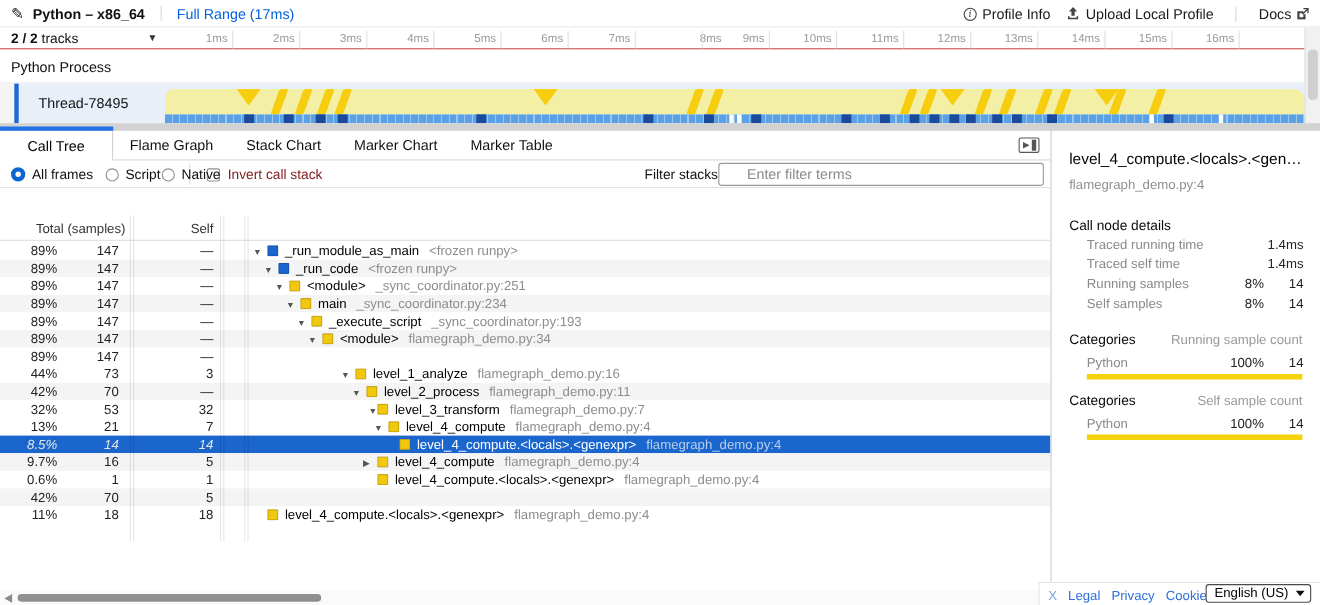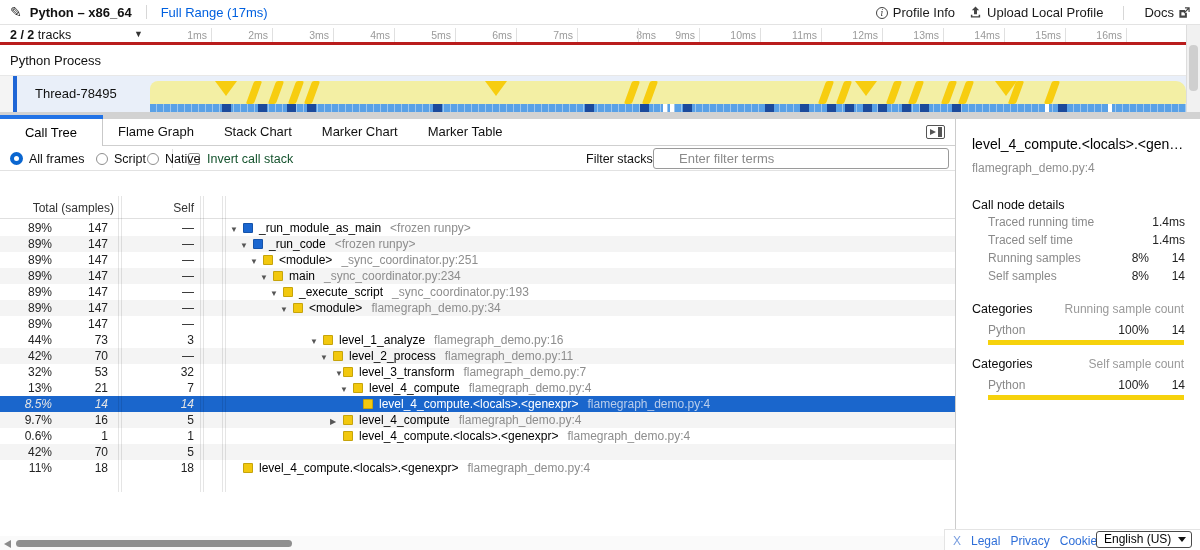--- a/index.html
+++ b/index.html
@@ -11,21 +11,21 @@
   .hdr-left{display:flex;align-items:center;padding-left:10px;gap:8px;}
   .pencil{font-size:14px;line-height:14px;color:#222;}
   .app-title{font-weight:bold;font-size:13px;color:#111;}
   .vdiv{width:1px;height:14px;background:#d7d7d7;margin:0 6px;}
   .link{color:#0060df;font-size:13px;text-decoration:none;cursor:pointer;}
   .hdr-right{position:absolute;right:10px;top:0;height:25px;display:flex;align-items:center;gap:14px;font-size:13px;color:#1a1a1a;}
   .hbtn{display:flex;align-items:center;gap:5px;cursor:pointer;}
   .info-ic{width:12px;height:12px;border:1px solid #444;border-radius:50%;font:italic 9px/11px "DejaVu Serif",serif;text-align:center;color:#444;}
 
   
-  .ruler{position:absolute;left:0;top:25px;width:1186px;height:20px;background:#fff;border-bottom:3px solid #b91c1c;text-decoration:underline;}
+  .ruler{position:absolute;left:0;top:25px;width:1186px;height:20px;background:#fff;border-bottom:1px solid #b91c1c;text-decoration:underline;}
   .tracks-lbl{position:absolute;left:10px;top:3px;font-size:12.5px;color:#111;}
   .tracks-lbl b{font-weight:bold;}
   .tracks-dd{position:absolute;left:134px;top:4px;font-size:9px;color:#333;cursor:pointer;}
   .tick{position:absolute;top:3px;bottom:0;width:1px;background:#e0e0e0;}
   .ticklbl{position:absolute;top:4px;width:44px;text-align:right;font-size:10.5px;color:#9a9a9a;}
 
   
   .procrow{position:absolute;left:0;top:45px;width:1186px;height:31px;background:#fff;border-bottom:1px solid #e8e8e8;}
   .procrow span{position:absolute;left:10px;top:8px;font-size:13px;color:#111;}
   .threadrow{position:absolute;left:0;top:76px;width:1186px;height:36px;background:#e9eff9;}
@@ -51,21 +51,21 @@
   .sidebar-toggle{position:absolute;right:10px;top:6px;width:19px;height:14px;border:1px solid #555;border-radius:2px;cursor:pointer;}
   .sidebar-toggle .bar{position:absolute;right:2px;top:1px;bottom:1px;width:4px;background:#555;}
   .sidebar-toggle .tri{position:absolute;left:3px;top:3px;width:0;height:0;border-left:6px solid #555;border-top:3.5px solid transparent;border-bottom:3.5px solid transparent;}
 
   
   .toolbar{position:absolute;left:0;top:146px;width:955px;height:25px;background:#fff;border-bottom:1px solid #e2e2e2;}
   .radio-item{position:absolute;top:0;height:25px;display:flex;align-items:center;gap:6px;font-size:12.5px;color:#111;cursor:pointer;}
   .radio{width:12px;height:12px;border-radius:50%;border:1px solid #8f8f8f;background:#fff;}
   .radio.on{border:4px solid #0a66d0;width:13px;height:13px;}
   .tdiv{position:absolute;left:172px;top:3px;width:1px;height:19px;background:#ddd;}
-  .chk-item{position:absolute;left:188px;top:0;height:25px;display:flex;align-items:center;gap:7px;font-size:12.5px;color:#14532d;cursor:pointer;}
+  .chk-item{position:absolute;left:188px;top:0;height:25px;display:flex;align-items:center;gap:7px;font-size:12.5px;color:#7f1d1d;cursor:pointer;}
   .chk{width:12px;height:12px;border:1px solid #8f8f8f;background:#fff;border-radius:2px;}
   .filter-lbl{position:absolute;left:586px;top:6px;font-size:12.5px;color:#111;}
   .filter-input{position:absolute;left:653px;top:2px;width:296px;height:21px;border:1px solid #9a9a9a;border-radius:3px;padding:0 6px 0 25px;font-size:13px;font-family:"Liberation Sans",sans-serif;color:#333;outline:none;}
   .filter-input::placeholder{color:#8a8a8a;}
   .mag{position:absolute;left:660px;top:6px;width:8px;height:8px;border:1.5px solid #828282;border-radius:50%;}
   .mag:after{content:"";position:absolute;left:7px;top:7px;width:4px;height:1.5px;background:#828282;transform:rotate(45deg);}
 
   
   .crumbrow{position:absolute;left:0;top:171px;width:955px;height:25px;background:#fff;border-bottom:1px solid #ececec;}
   .crumb{position:absolute;left:10px;top:5px;font-size:13px;color:#0060df;cursor:pointer;}

